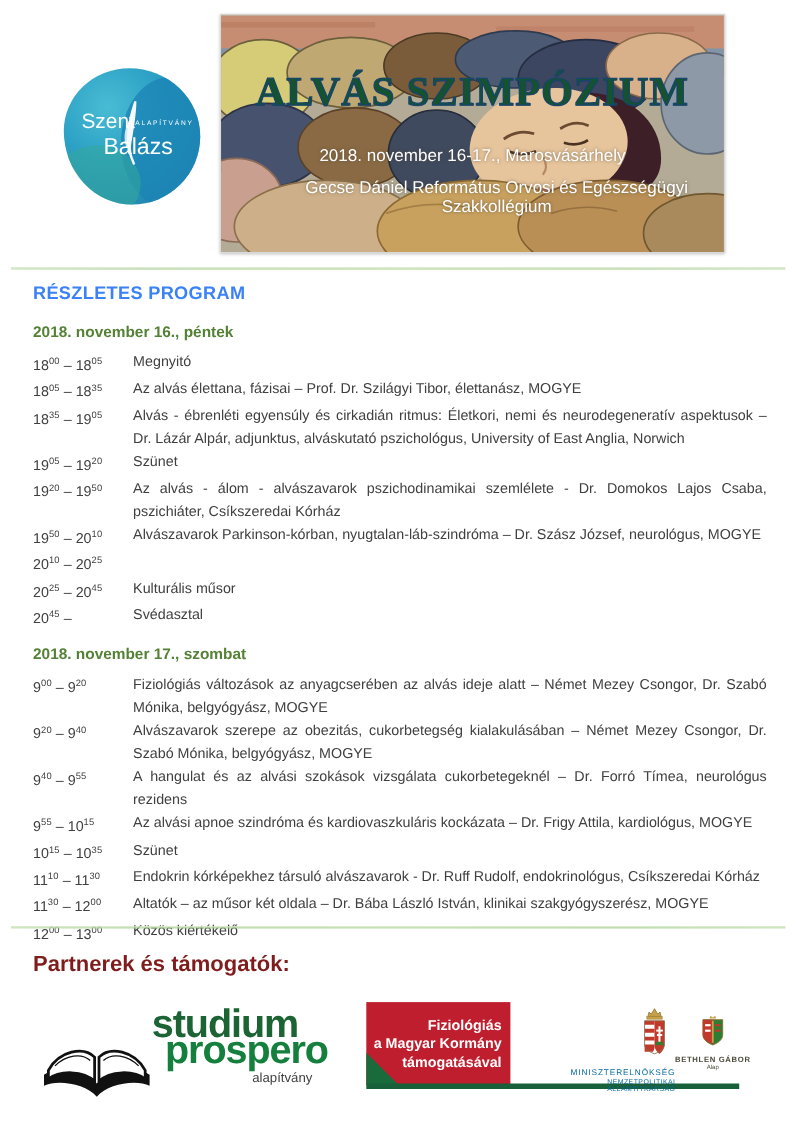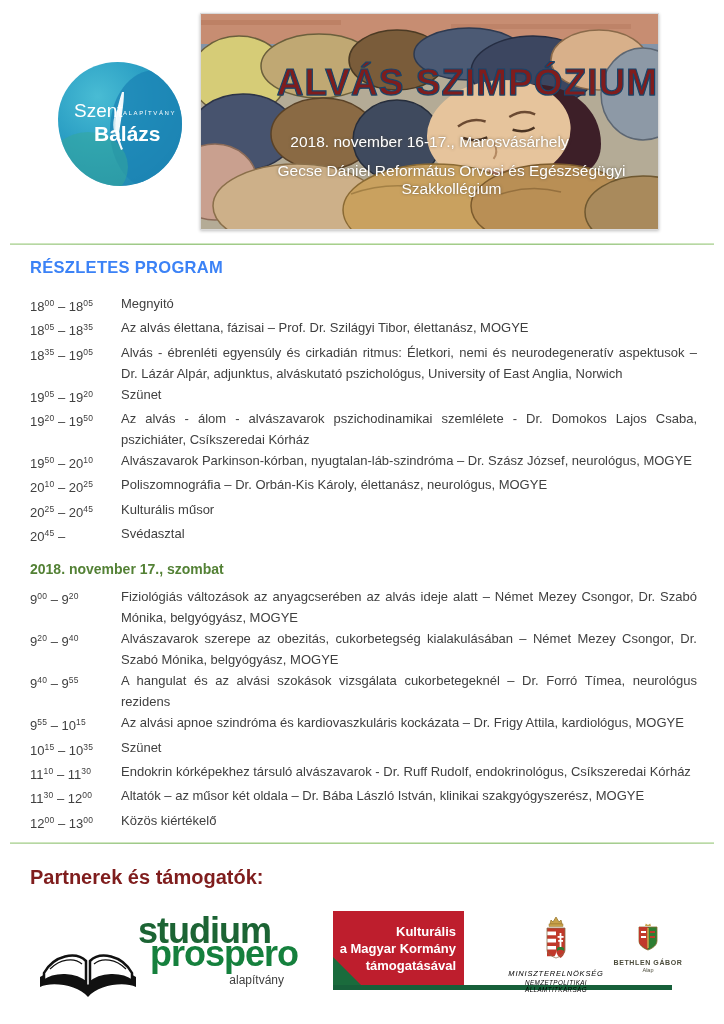--- a/index.html
+++ b/index.html
@@ -18,32 +18,32 @@
     content:""; position:absolute; right:-18px; top:8px; width:90px; height:120px;
     border-radius:50%; background:#1b83b4; opacity:.75;
   }
   .logo-blob::after {
     content:""; position:absolute; left:-10px; bottom:-16px; width:80px; height:70px;
     border-radius:50%; background:#35a89a; opacity:.55;
   }
   .logo-text { position:absolute; inset:0; z-index:2; color:#fff;text-align:right; }
   .logo-szent   { position:absolute; left:16px; top:38px; font-size:19px; }
   .logo-alap    { position:absolute; left:65px; top:48px; font-size:6px; letter-spacing:1.6px; }
-  .logo-balazs  { position:absolute; left:36px; top:60px; font-size:21px;font-weight:bold; }
+  .logo-balazs  { position:absolute; left:36px; top:60px; font-size:21px; }
   .logo-feather { position:absolute; left:50px; top:28px; z-index:1; }
 
   .banner {
     position:absolute; left:200px; top:13px; width:459px; height:217px;
     border:1px solid #d9d9d9; box-shadow:0 1px 3px rgba(0,0,0,.25); background:#b9b29e;
   }
   .banner svg { position:absolute; inset:0; }
   .banner-title {
-    position:absolute; left:0; right:0; top:48px; text-align:right;
-    font-family:Liberation Sans, sans-serif; font-weight:bold; font-size:37px; letter-spacing:1px;
-    color:#7f1d1d; -webkit-text-stroke:1.2px #17456b; text-shadow:0 1px 0 rgba(20,40,70,.4);
+    position:absolute; left:0; right:0; top:48px; text-align:center;
+    font-family:Liberation Serif, serif; font-weight:bold; font-size:37px; letter-spacing:1px;
+    color:#14532d; -webkit-text-stroke:1.2px #17456b; text-shadow:0 1px 0 rgba(20,40,70,.4);
     white-space:nowrap;
   }
   .banner-date, .banner-org {
     position:absolute; left:0; right:0; text-align:center; color:#ffffff; font-size:15.5px;
     text-shadow:0 0 3px rgba(80,70,50,.7);
   }
   .banner-date { top:119px; }
   .banner-org  { top:148px;margin-left:44px; }
 
   
@@ -74,21 +74,21 @@
   .studium-line3 { color:#404040; font-size:12px; font-weight:normal; text-align:right; margin:2px 4px 0 0; }
 
   .gov-box {
     position:absolute; left:333px; top:6px; width:131px; height:75px; background:#be1e2d;
     color:#fff; font-size:13px; font-weight:bold; text-align:right; padding:12px 8px 0 0; line-height:17px;
   }
   .gov-triangle { position:absolute; left:333px; top:52px; width:0; height:0;
     border-bottom:29px solid #1a6b3c; border-right:29px solid transparent; }
   .gov-line { position:absolute; left:333px; top:80px; width:339px; height:5px; background:#17603a; }
 
-  .ministry { position:absolute; left:498px; top:10px; width:116px; text-align:center; color:#000000;font-style:italic; }
+  .ministry { position:absolute; left:498px; top:10px; width:116px; text-align:right; color:#0369a1; }
   .ministry-l1 { font-size:7.5px; letter-spacing:.8px; margin-top:2px; }
   .ministry-l2 { font-size:6.3px; letter-spacing:.4px; margin-top:1px; }
 
   .bethlen { position:absolute; left:612px; top:18px; width:72px; text-align:center; color:#4b4b3b; }
   .bethlen-l1 { font-size:7px; letter-spacing:.6px; font-weight:bold; margin-top:2px; }
   .bethlen-l2 { font-size:5.5px; margin-top:1px; }
 </style>
 </head>
 <body>
 
@@ -150,20 +150,21 @@
     <div class="banner-date">2018. november 16-17., Marosvásárhely</div>
     <div class="banner-org">Gecse Dániel Református Orvosi és Egészségügyi Szakkollégium</div>
   </div>
 
   <div class="rule rule-1"></div>
 
   <div class="program">
     <div class="program-title">RÉSZLETES PROGRAM</div>
 
     <div class="day">
+      <div class="day-heading">2018. november 16., péntek</div>
       <div class="rows">
   <div class="row">
     <span class="time">18<sup>00</sup> – 18<sup>05</sup></span>
     <span class="desc">Megnyitó</span>
   </div>
 
   <div class="row">
     <span class="time">18<sup>05</sup> – 18<sup>35</sup></span>
     <span class="desc">Az alvás élettana, fázisai – Prof. Dr. Szilágyi Tibor, élettanász, MOGYE</span>
   </div>
@@ -183,21 +184,20 @@
     <span class="desc">Az alvás - álom - alvászavarok pszichodinamikai szemlélete - Dr. Domokos Lajos Csaba, pszichiáter, Csíkszeredai Kórház</span>
   </div>
 
   <div class="row">
     <span class="time">19<sup>50</sup> – 20<sup>10</sup></span>
     <span class="desc">Alvászavarok Parkinson-kórban, nyugtalan-láb-szindróma – Dr. Szász József, neurológus, MOGYE</span>
   </div>
 
   <div class="row">
     <span class="time">20<sup>10</sup> – 20<sup>25</sup></span>
-    <span class="desc">Poliszomnográfia – Dr. Orbán-Kis Károly, élettanász, neurológus, MOGYE</span>
   </div>
 
   <div class="row">
     <span class="time">20<sup>25</sup> – 20<sup>45</sup></span>
     <span class="desc">Kulturális műsor</span>
   </div>
 
   <div class="row">
     <span class="time">20<sup>45</sup> – </span>
     <span class="desc">Svédasztal</span>
@@ -266,21 +266,21 @@
       <path d="M90,42 C80,32 66,30 58,37" stroke="#111111" stroke-width="1.2" fill="none"></path>
     </svg>
 
     <div class="studium">
       <div class="studium-line1">studium</div>
       <div class="studium-line2">prospero</div>
       <div class="studium-line3">alapítvány</div>
     </div>
 
     <div class="gov-box">
-      <div>Kulturális</div>
+      <div>Fiziológiás</div>
       <div>a Magyar Kormány</div>
       <div>támogatásával</div>
     </div>
     <div class="gov-triangle"></div>
     <div class="gov-line"></div>
 
     <div class="ministry">
       <svg width="38" height="48" viewBox="0 0 38 48">
         <path d="M13,9 h12 l-1,-4 -2,2 -3,-5 -3,5 -2,-2 Z" fill="#c8a24a" stroke="#9a7a32" stroke-width=".8"></path>
         <rect x="12" y="9" width="14" height="2.5" fill="#c8a24a" stroke="#9a7a32" stroke-width=".5"></rect>

